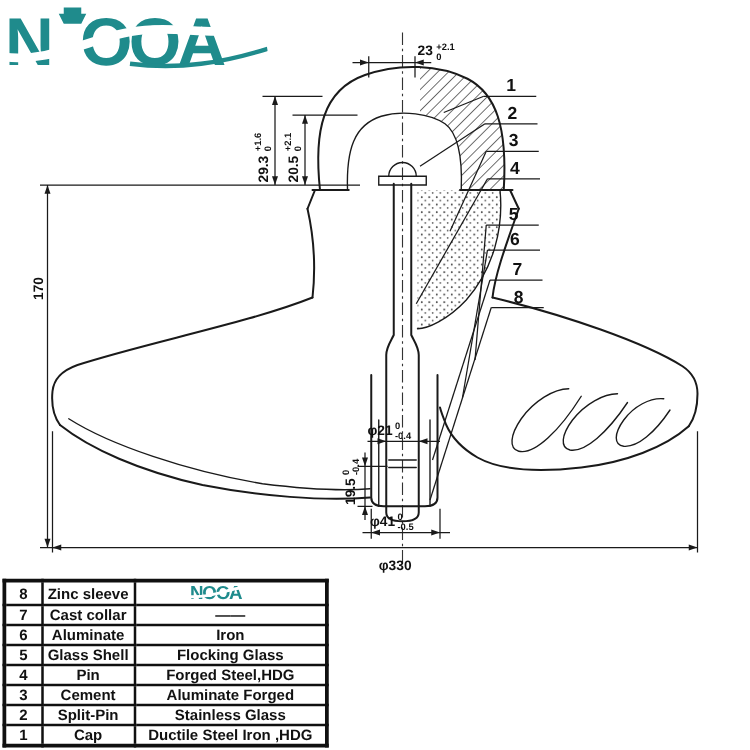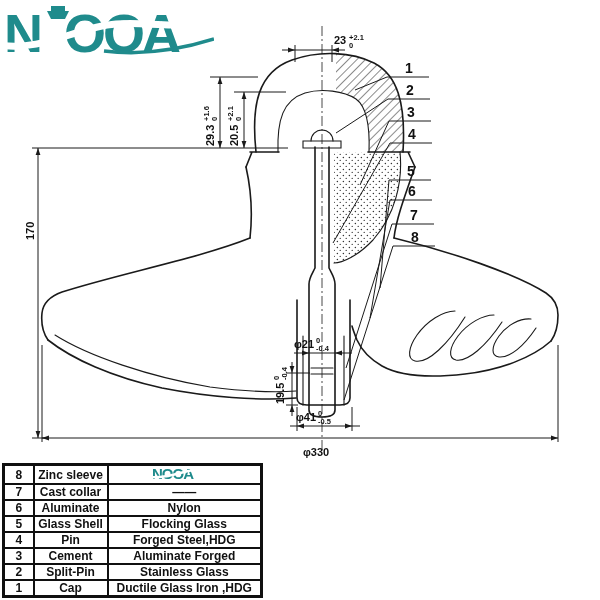--- a/index.html
+++ b/index.html
@@ -209,21 +209,21 @@
   </td>
         </tr>
         <tr>
           <td>7</td>
           <td>Cast collar</td>
           <td>——</td>
         </tr>
         <tr>
           <td>6</td>
           <td>Aluminate</td>
-          <td>Nylon</td>
+          <td>Iron</td>
         </tr>
         <tr>
           <td>5</td>
           <td>Glass Shell</td>
           <td>Flocking Glass</td>
         </tr>
         <tr>
           <td>4</td>
           <td>Pin</td>
           <td>Forged Steel,HDG</td>
@@ -234,18 +234,18 @@
           <td>Aluminate Forged</td>
         </tr>
         <tr>
           <td>2</td>
           <td>Split-Pin</td>
           <td>Stainless Glass</td>
         </tr>
         <tr>
           <td>1</td>
           <td>Cap</td>
-          <td>Ductile Glass Iron ,HDG</td>
+          <td>Ductile Steel Iron ,HDG</td>
         </tr>
       </tbody>
   </table>
 
 </div>
 
 </body></html>

